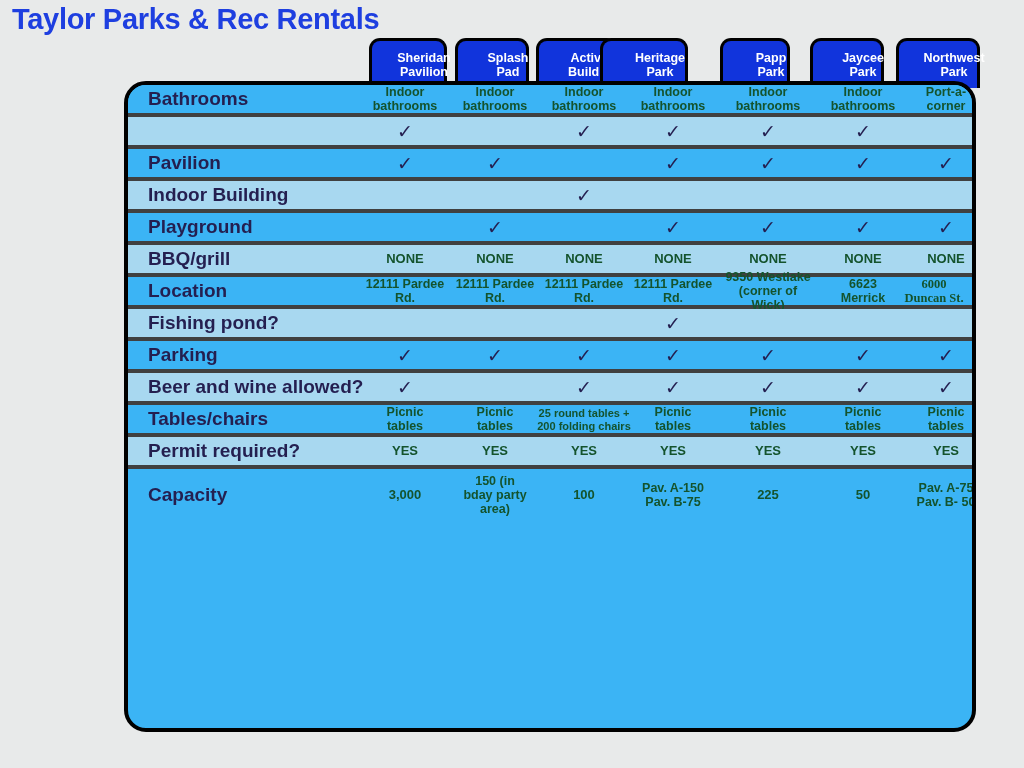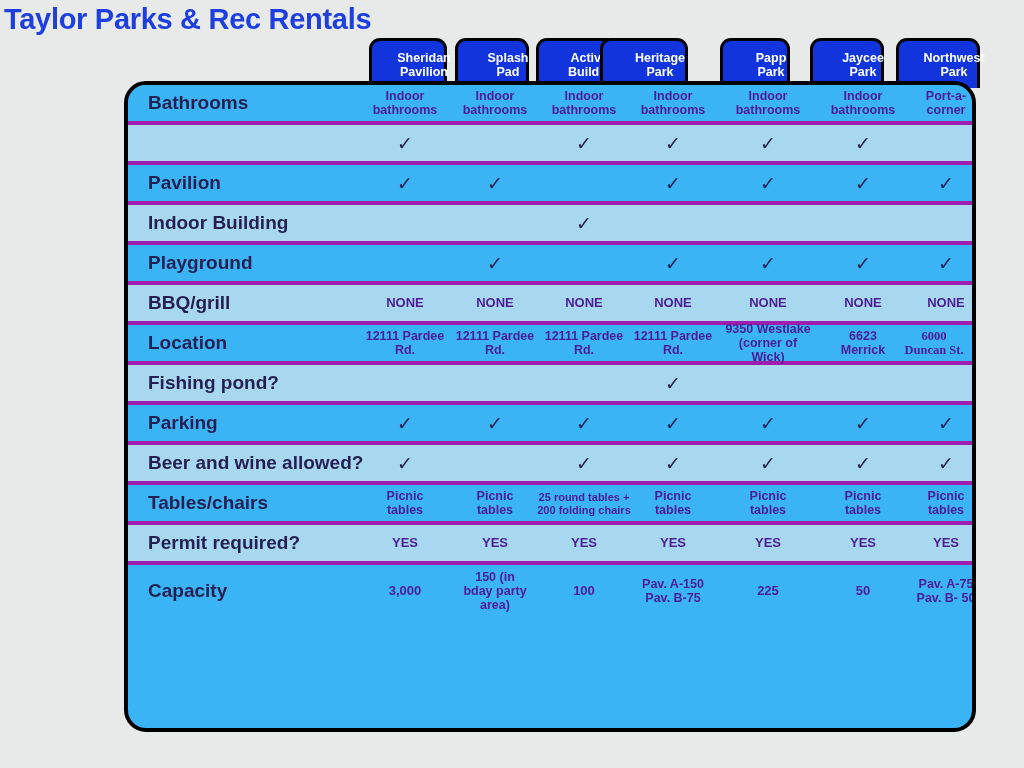--- a/index.html
+++ b/index.html
@@ -10,21 +10,21 @@
     width: 1024px;
     height: 768px;
     background: #e8eaea;
     font-family: "Liberation Sans", sans-serif;
     overflow: hidden;
     position: relative;
   }
 
   #title {
     position: absolute;
-    left: 4px;
+    left: 12px;
     top: 3px;
     font-size: 29px;
     font-weight: bold;
     color: #1e3fe0;
     letter-spacing: -0.3px;
     white-space: nowrap;
   }
 
   
   #tabs {
@@ -64,22 +64,22 @@
     height: 651px;
     border: 4px solid #000000;
     border-radius: 22px;
     box-sizing: border-box;
     overflow: hidden;
     background: #3bb4f5;
   }
   .row {
     position: relative;
     box-sizing: border-box;
-    border-bottom: 4px solid #a21caf;
-    height: 40px;
+    border-bottom: 4px solid #404040;
+    height: 32px;
   }
   .row.odd  { background: #3bb4f5; }
   .row.even { background: #a8d8f0; }
   .row.last { border-bottom: none; }
   .row.tall { height: 52px; }
 
   .rlabel {
     position: absolute;
     left: 20px;
     top: 50%;
@@ -89,21 +89,21 @@
     color: #241f50;
     white-space: nowrap;
   }
   .cell {
     position: absolute;
     top: 50%;
     transform: translateY(-50%);
     text-align: center;
     font-size: 12.5px;
     font-weight: bold;
-    color: #4c1d95;
+    color: #14532d;
     line-height: 14px;
   }
   .cell.small { font-size: 11px; line-height: 12.5px; }
   .cell.plain { font-weight: bold; font-size: 13px; }
   .check {
     position: absolute;
     top: 50%;
     transform: translateY(-50%);
     text-align: center;
     color: #241f50;

